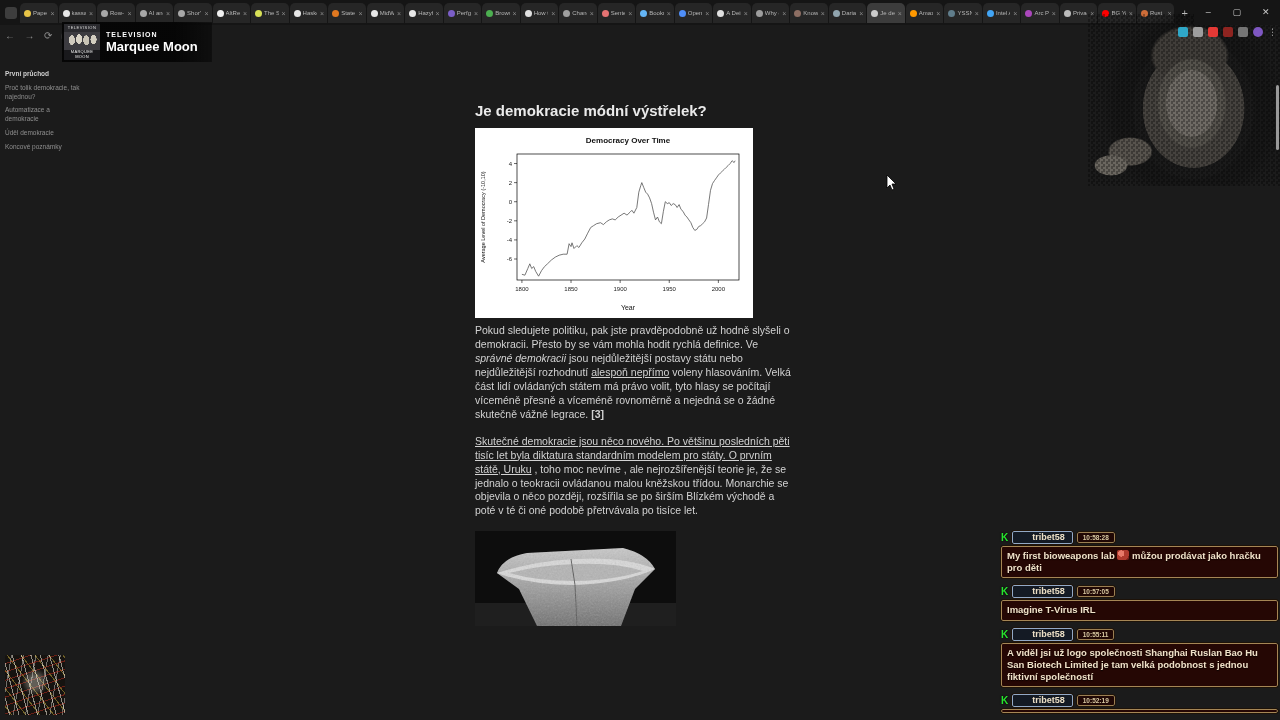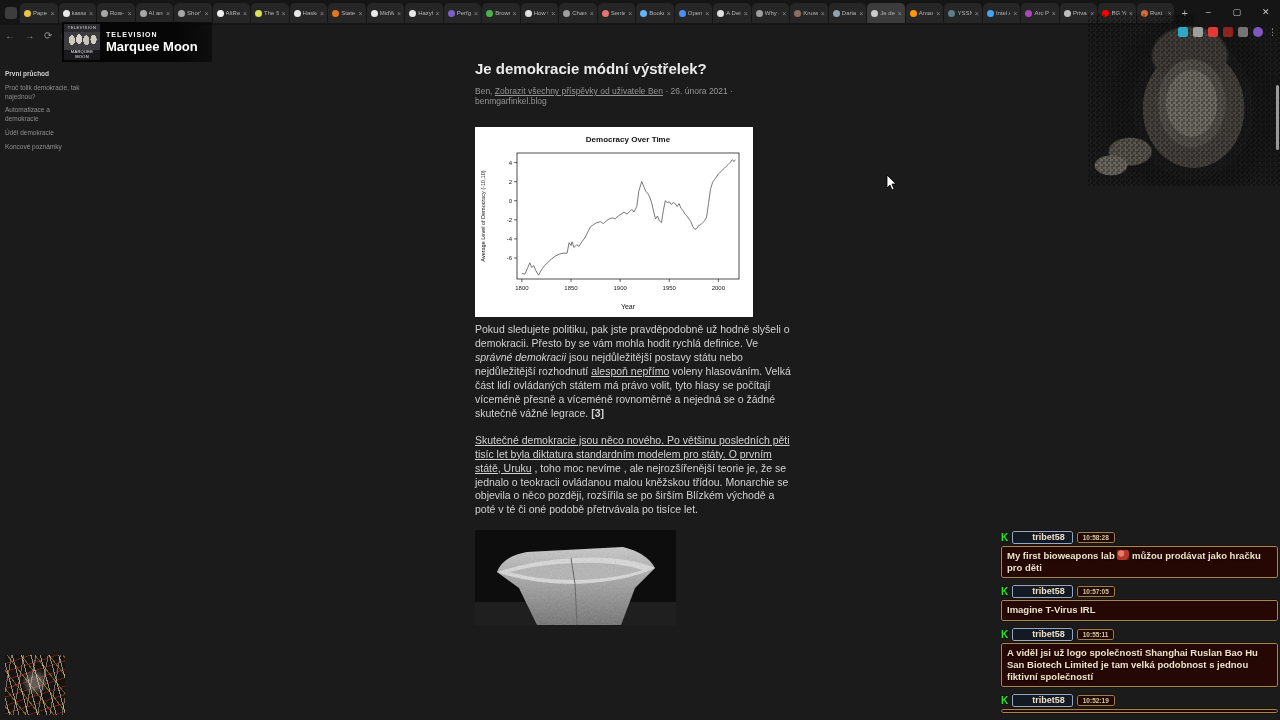--- a/index.html
+++ b/index.html
@@ -45,21 +45,21 @@
   .m-artist { font-size:7px; font-weight:bold; color:#fff; letter-spacing:1px; }
   .m-title  { font-size:13px; font-weight:bold; color:#fff; margin-top:1px; }
 
   
   .toc { position:fixed; left:5px; top:70px; width:78px; z-index:2; }
   .toc-item { font-size:6.5px; color:#8f8f8f; margin-bottom:5px; line-height:1.35; cursor:pointer; }
   .toc-item.head { color:#cfcfcf; font-weight:bold; }
 
   
   .article { position:absolute; left:475px; top:60px; width:321px; color:#cfcfcf; }
-  .a-title { font-size:15px; font-weight:bold; color:#eaeaea; margin-bottom:9px; }
+  .a-title { font-size:15px; font-weight:bold; color:#eaeaea; margin-bottom:9px;margin-top:42px; }
   .a-byline { font-size:8.5px; color:#969696; margin-bottom:21px; }
   .p { font-size:10.5px; line-height:1.33; margin-bottom:13px; color:#d2d2d2; }
   .st-i { font-style:italic; } .st-b { font-weight:bold; } .st-u { text-decoration:underline; }
   .figure { background:#ffffff; width:278px; height:190px; margin:8px 0 6px 0; }
   .figcaption { font-size:8.5px; color:#9a9a9a; line-height:1.4; margin-bottom:16px; width:315px; }
   .bowl { width:201px; height:95px; display:block; }
 
   
   .webcam { position:fixed; top:14px; right:0; width:192px; height:172px; z-index:5;
       background:
@@ -297,21 +297,20 @@
 <div class="toc">
     <div class="toc-item head">První průchod</div>
     <div class="toc-item">Proč tolik demokracie, tak najednou?</div>
     <div class="toc-item">Automatizace a demokracie</div>
     <div class="toc-item">Úděl demokracie</div>
     <div class="toc-item">Koncové poznámky</div>
   </div>
 
 <div class="article">
   <div class="a-title">Je demokracie módní výstřelek?</div>
-  <div class="a-byline"><span>Ben, </span><span class="st-u">Zobrazit všechny příspěvky od uživatele Ben</span><span> · 26. února 2021 · benmgarfinkel.blog</span></div>
   <div class="figure">
     <svg width="278" height="190" viewBox="0 0 278 190">
         <rect x="0" y="0" width="278" height="190" fill="#ffffff"></rect>
         <rect x="42" y="26" width="222" height="126" fill="none" stroke="#000" stroke-width="0.7"></rect>
         <text x="153" y="15" text-anchor="middle" font-size="8" font-weight="bold" fill="#111">Democracy Over Time</text>
         <line x1="46.91150442477876" y1="152" x2="46.91150442477876" y2="155" stroke="#000" stroke-width="0.6"></line>
         <text x="46.91150442477876" y="163" text-anchor="middle" font-size="6" fill="#222">1800</text>
         <line x1="96.02654867256638" y1="152" x2="96.02654867256638" y2="155" stroke="#000" stroke-width="0.6"></line>
         <text x="96.02654867256638" y="163" text-anchor="middle" font-size="6" fill="#222">1850</text>
         <line x1="145.141592920354" y1="152" x2="145.141592920354" y2="155" stroke="#000" stroke-width="0.6"></line>

